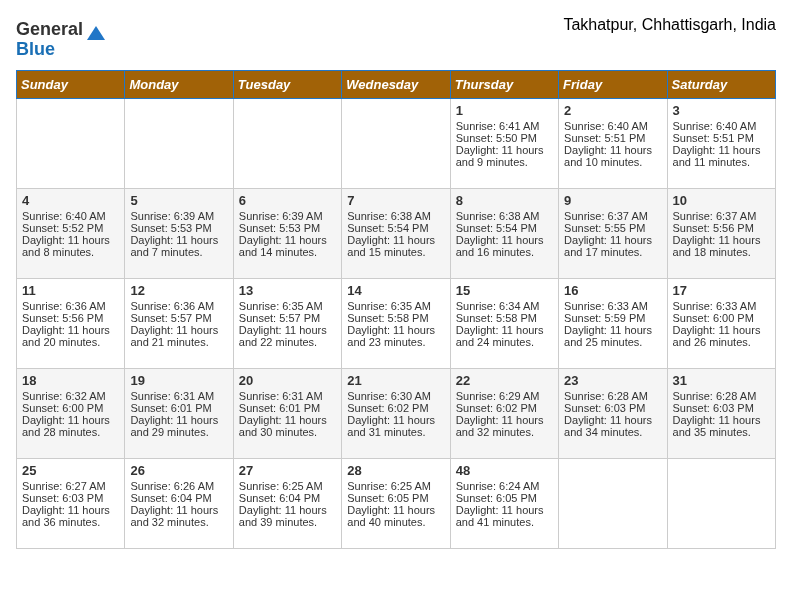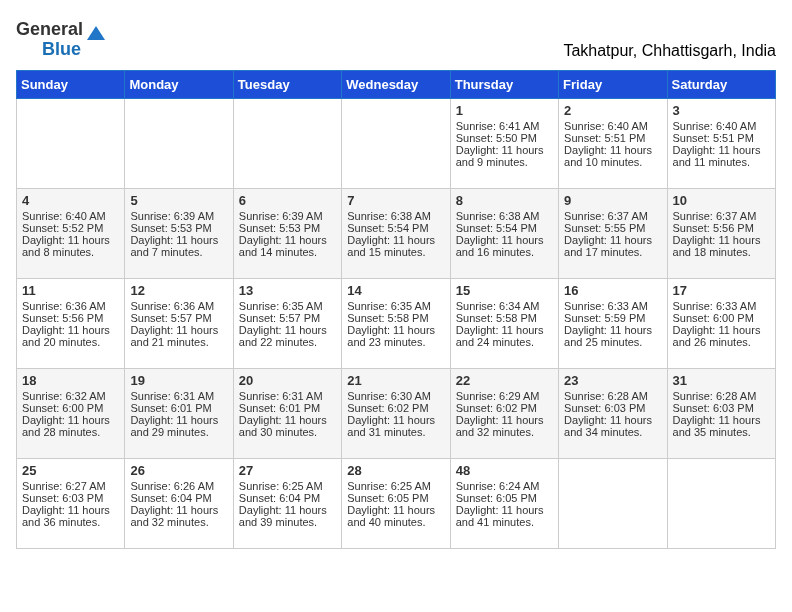--- a/index.html
+++ b/index.html
@@ -6,21 +6,21 @@
     body {
       font-family: Arial, sans-serif;
       background: #fff;
       width: 792px;
       min-height: 612px;
       padding: 16px;
     }
     .header-area {
       display: flex;
       justify-content: space-between;
-      align-items: flex-end;
+      align-items: flex-start;
       margin-bottom: 10px;
     }
     .logo {
       display: flex;
       align-items: center;
       margin-top: 4px;
     }
     .logo-text {
       display: flex;
       flex-direction: column;
@@ -28,21 +28,20 @@
     }
     .logo-general {
       font-size: 18px;
       font-weight: bold;
       color: #333;
     }
     .logo-blue {
       font-size: 18px;
       font-weight: bold;
       color: #1a6fb5;
-      margin-left: 26px;
     }
     .logo-icon {
       width: 22px;
       height: 22px;
       margin-left: 2px;
       margin-top: -14px;
     }
     .title-area {
       text-align: right;
     }
@@ -54,22 +53,23 @@
     .location-title {
       font-size: 16px;
       color: #000000;
     }
     table {
       width: 100%;
       border-collapse: collapse;
       table-layout: fixed;
     }
     thead tr {
-      background-color: #1d4ed8;
+      background-color: #a16207;
       color: #fff;
+      font-style: italic;
     }
     thead th {
       padding: 6px 4px;
       font-size: 13px;
       font-weight: bold;
       text-align: left;
       border: 1px solid #2176c7;
     }
     tbody td {
       border: 1px solid #ccc;

